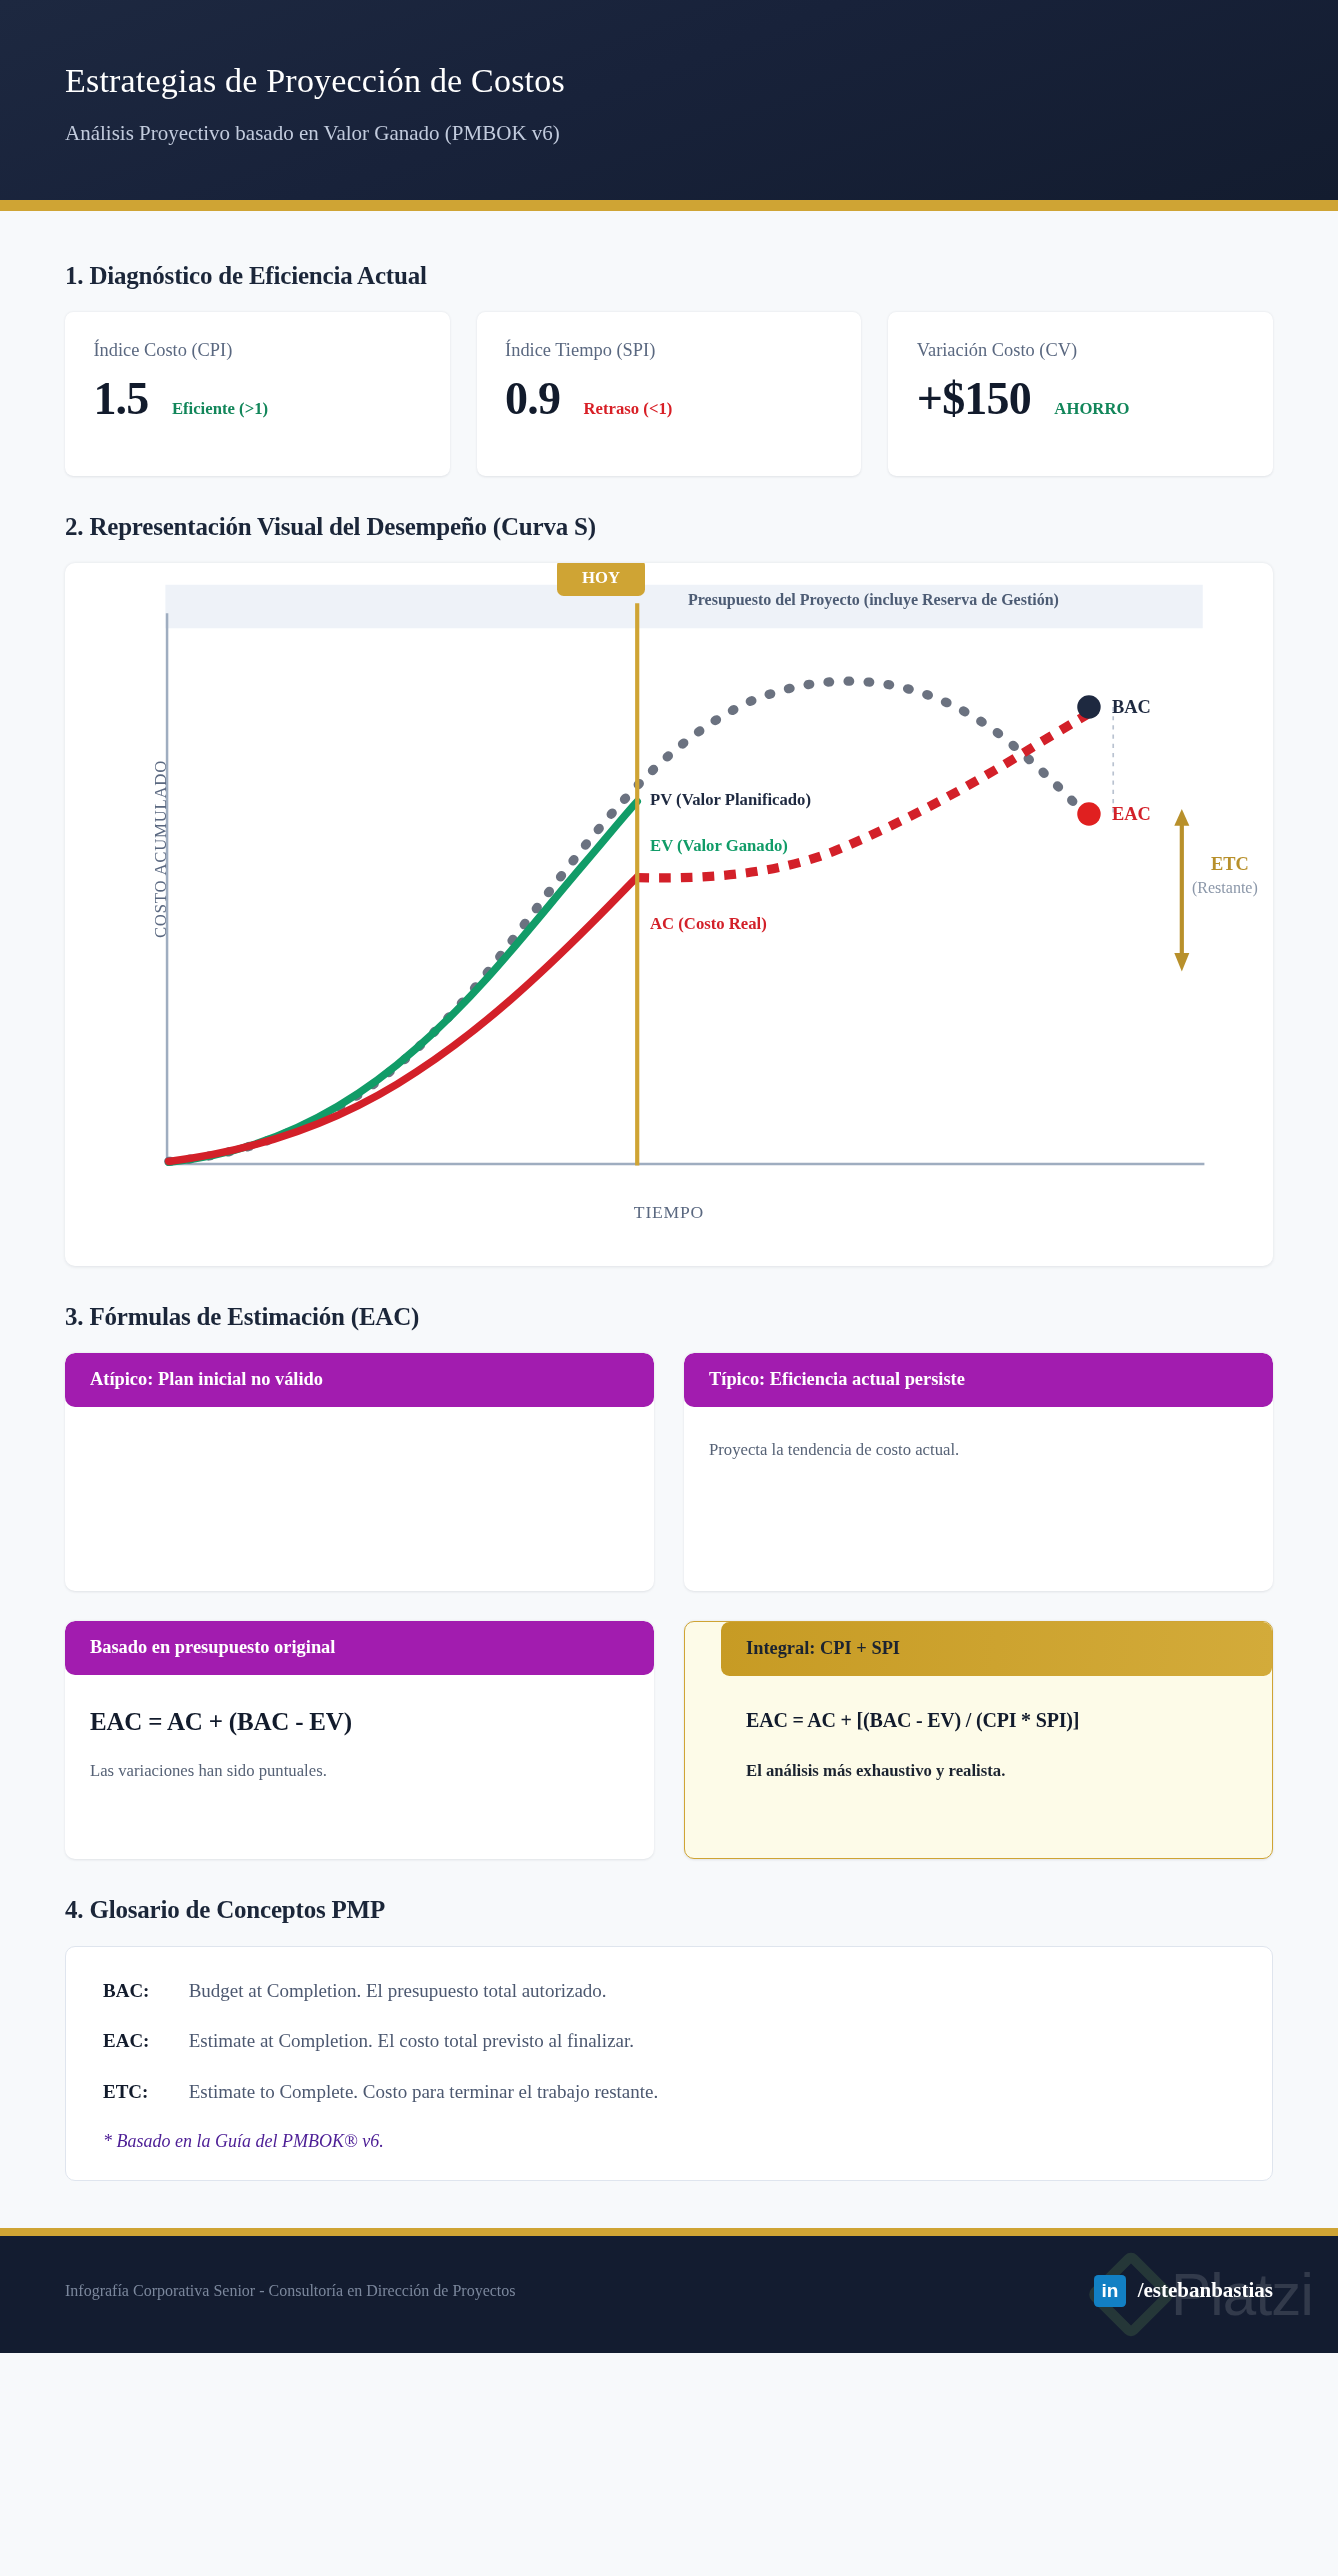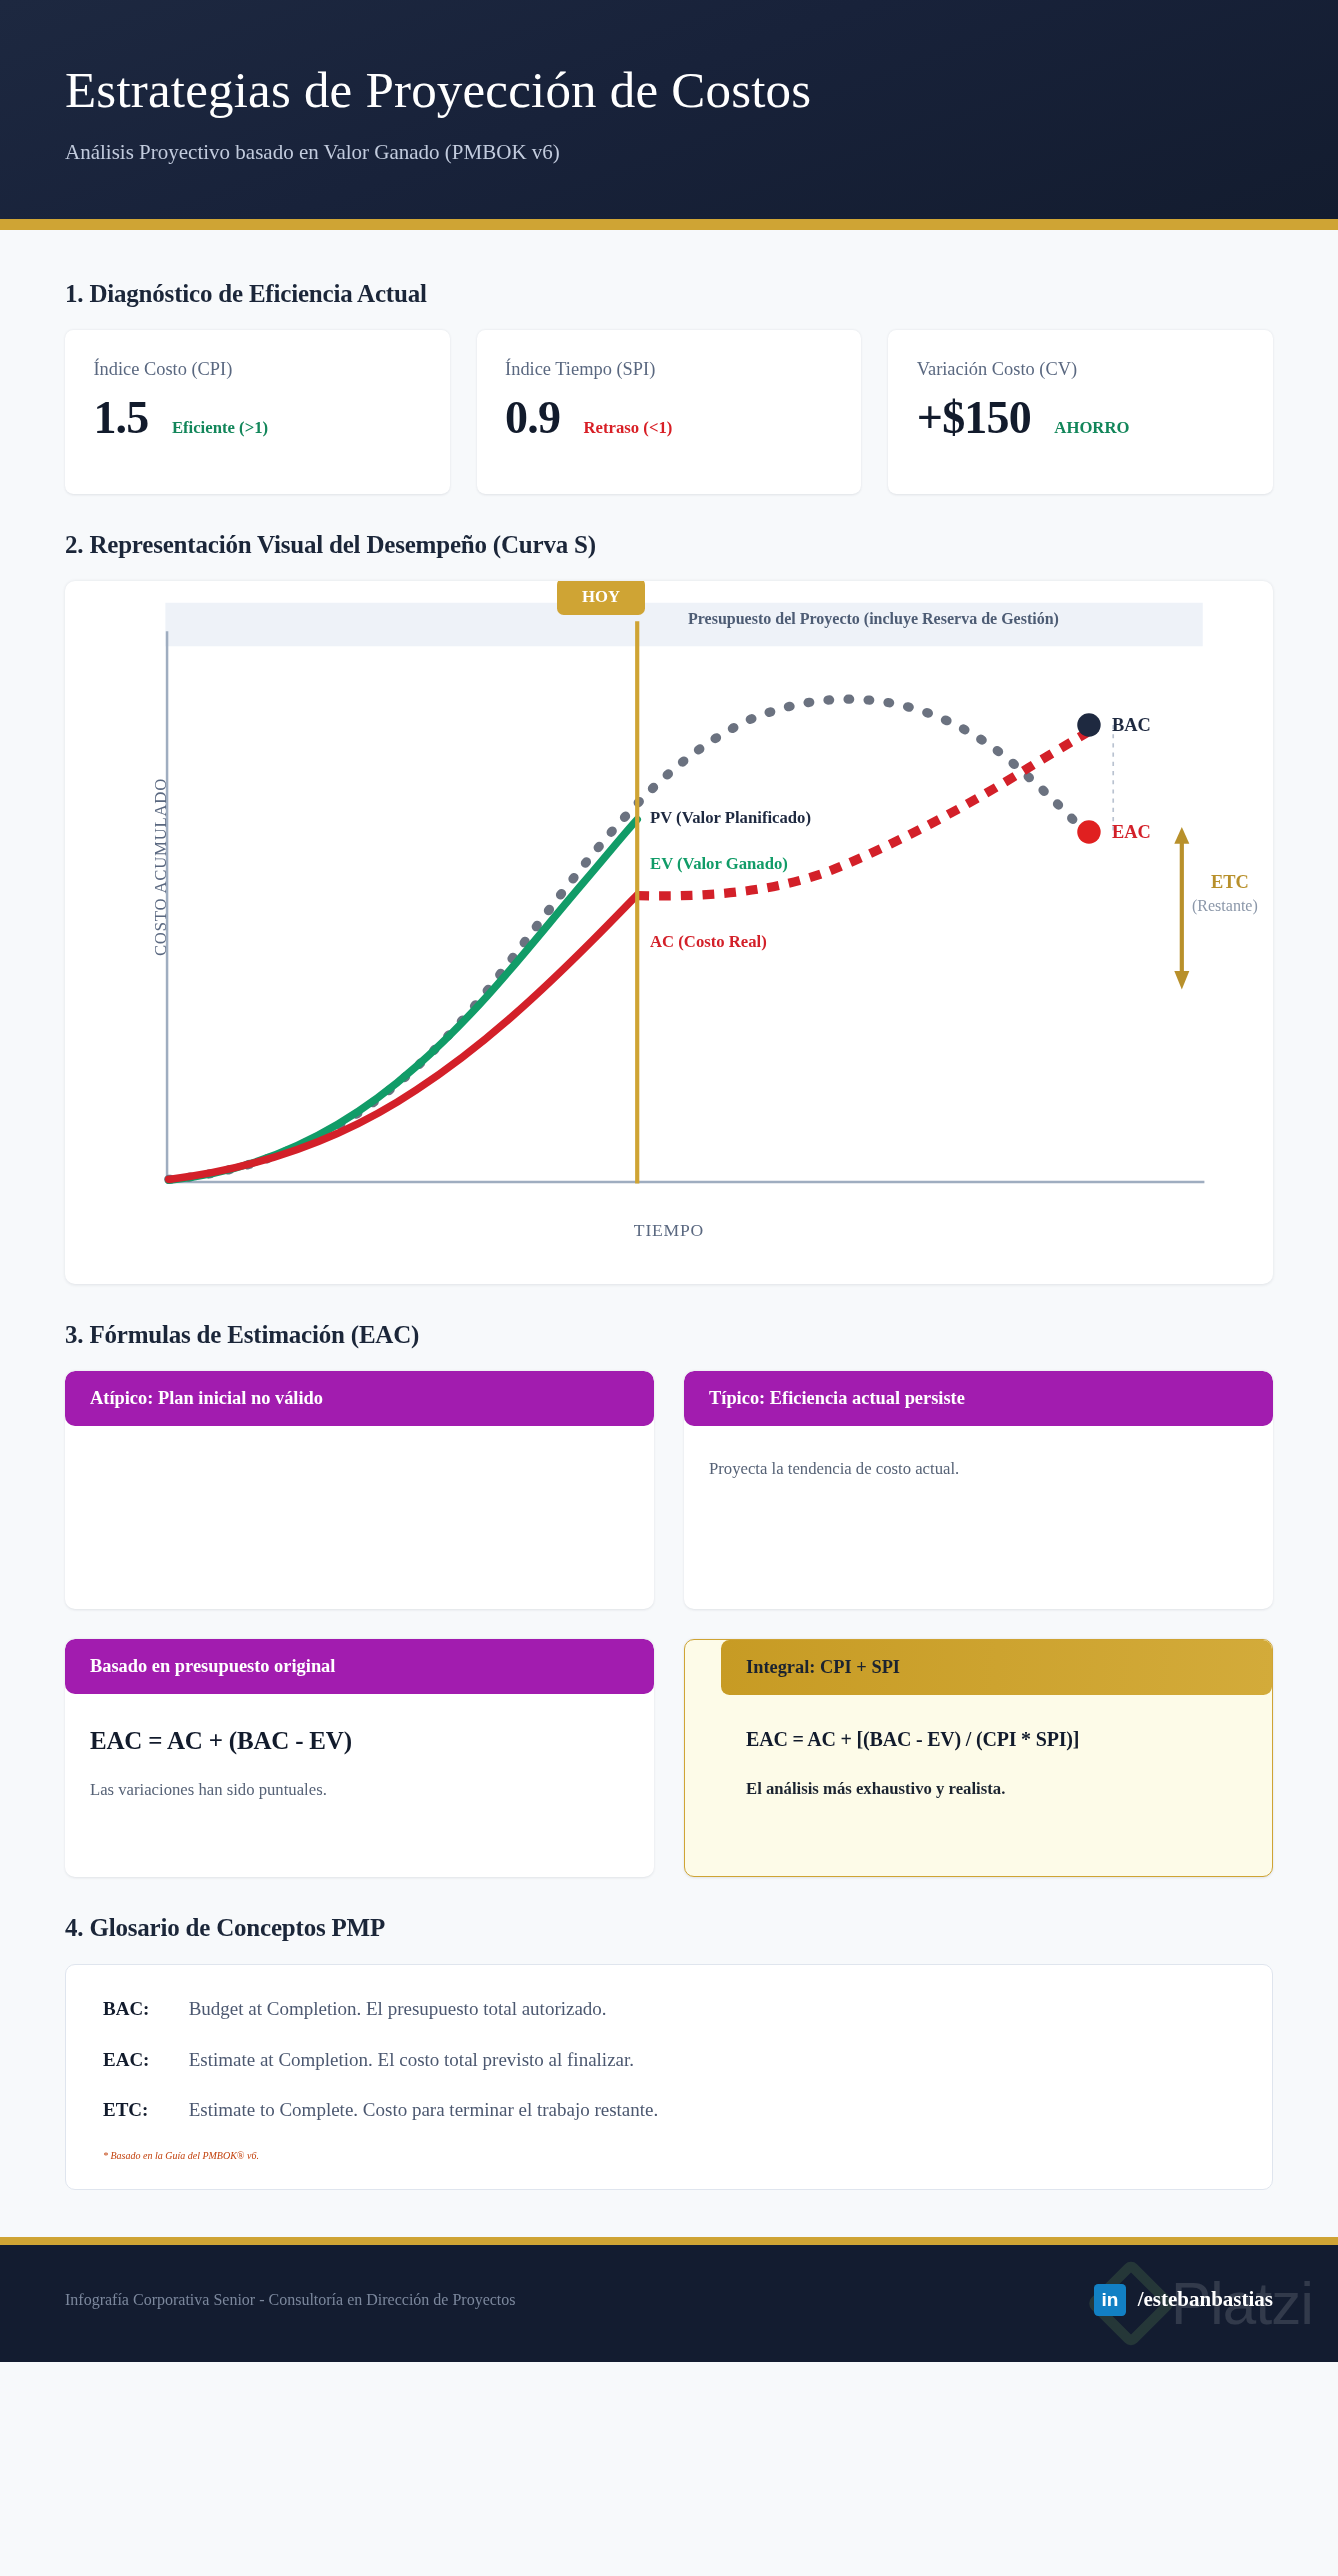--- a/index.html
+++ b/index.html
@@ -13,21 +13,21 @@
   }
   .page { width: 1338px; position: relative; }
 
   
   .header {
     background: linear-gradient(160deg, #1d2840 0%, #18223a 45%, #131c2f 100%);
     padding: 62px 65px 54px 65px;
     position: relative;
   }
   .header h1 {
-    font-size: 51px;
+    font-size: 34px;
     font-weight: 400;
     color: #ffffff;
     letter-spacing: 0.2px;
     line-height: 1.1;
   }
   .header .sub {
     margin-top: 22px;
     font-size: 21px;
     color: #c2cbdd;
     font-weight: 400;
@@ -139,22 +139,22 @@
   }
   .gloss-row { display: flex; gap: 16.7px; margin-bottom: 28.4px; align-items: baseline; }
   .gloss-term {
     font-size: 19px;
     font-weight: 700;
     color: #121b2c;
     min-width: 69px;
   }
   .gloss-def { font-size: 19px; color: #4c5870; }
   .gloss-note {
-    font-size: 10px;
-    color: #c2410c;
+    font-size: 18px;
+    color: #4c1d95;
     font-style: italic;
     margin-top: 3.3px;
   }
 
   
   .footer-rule { height: 7.5px; background: #cfa434; }
   .footer {
     background: #131c30;
     padding: 38px 65px 45px 65px;
     display: flex;

